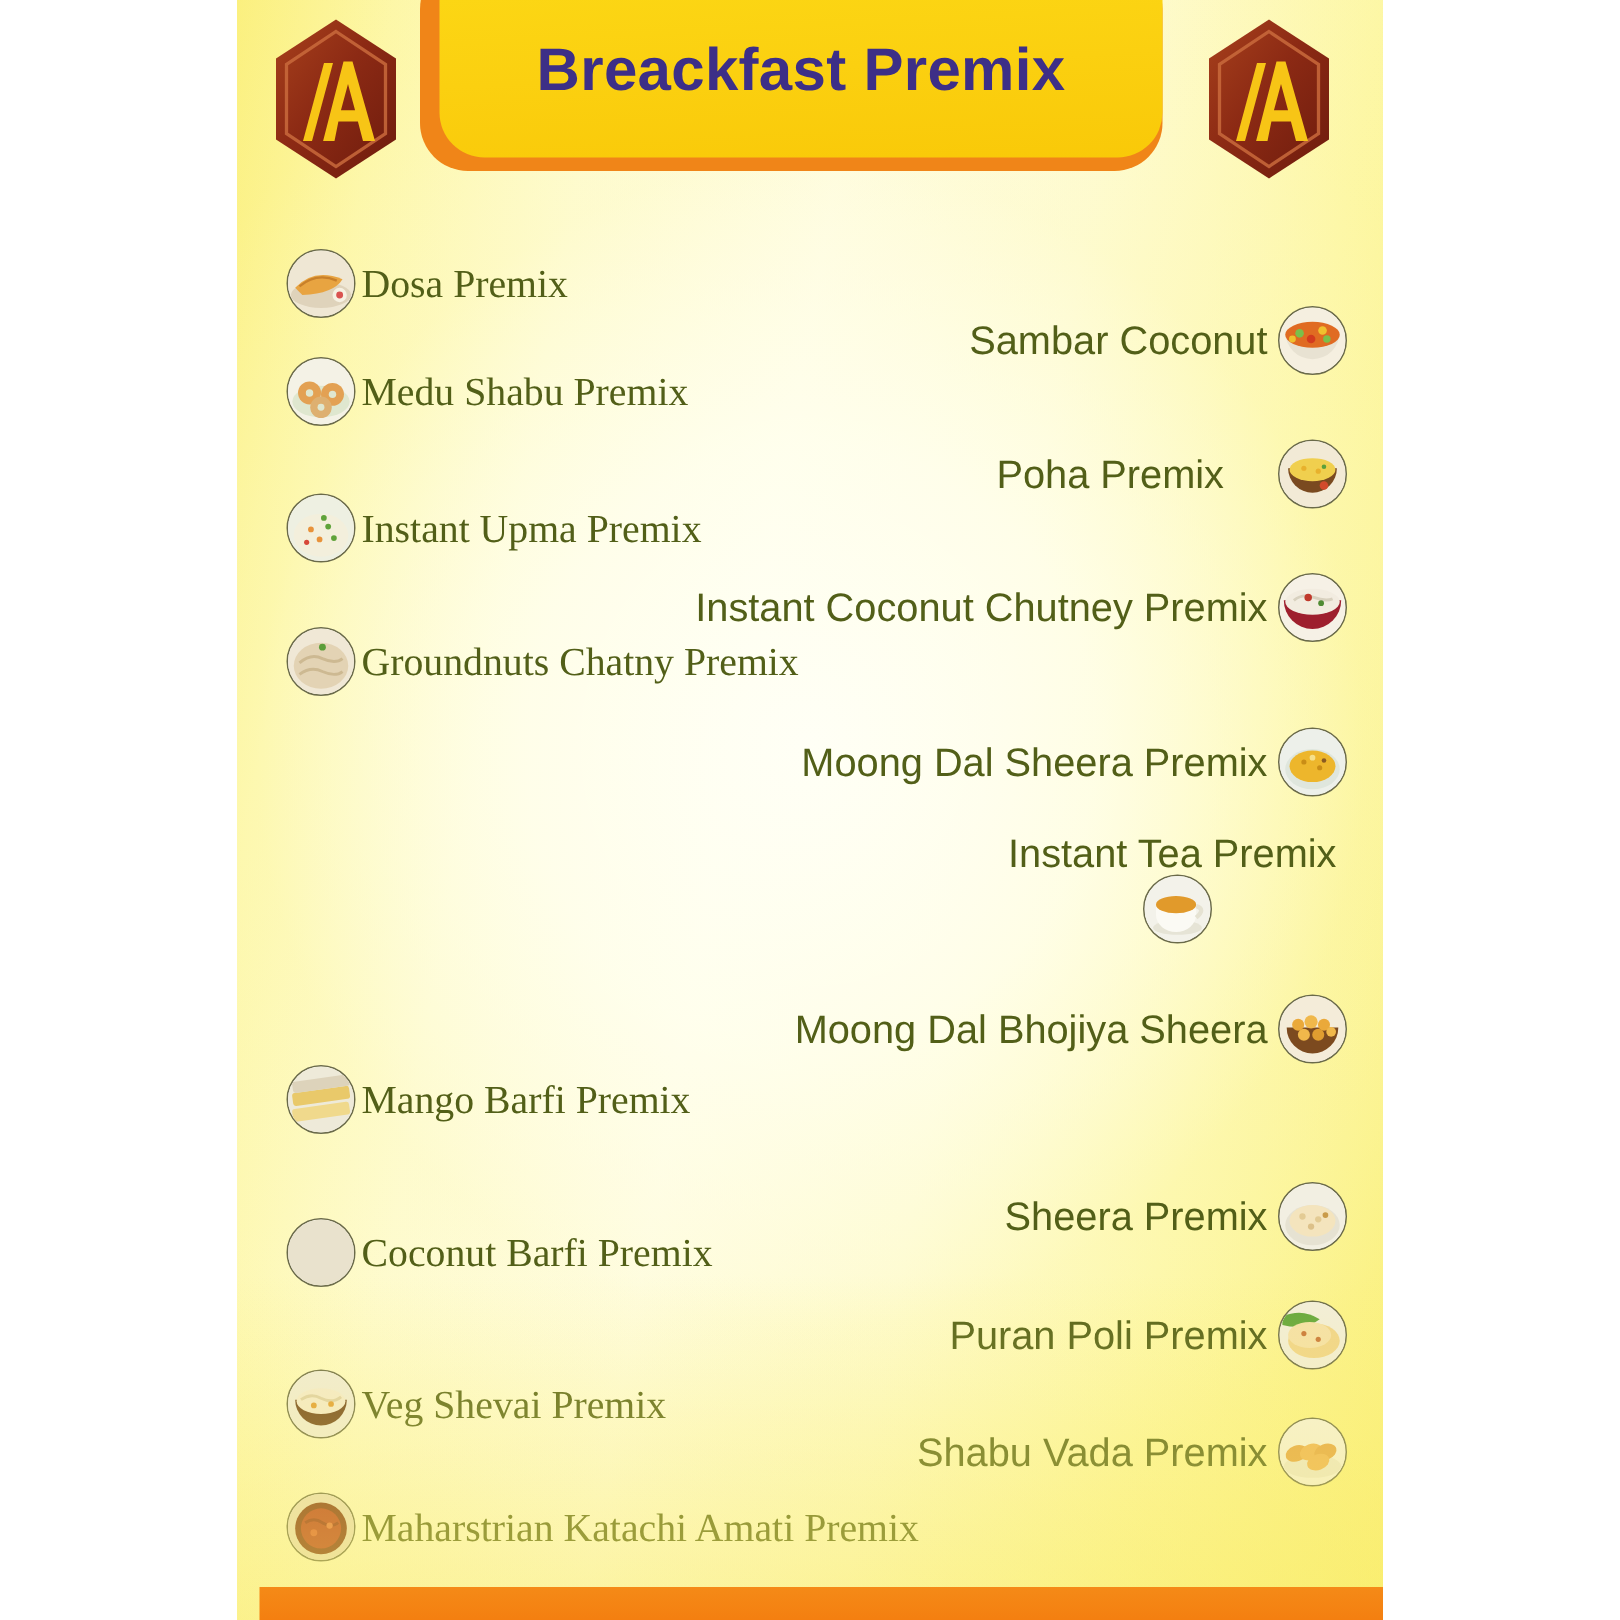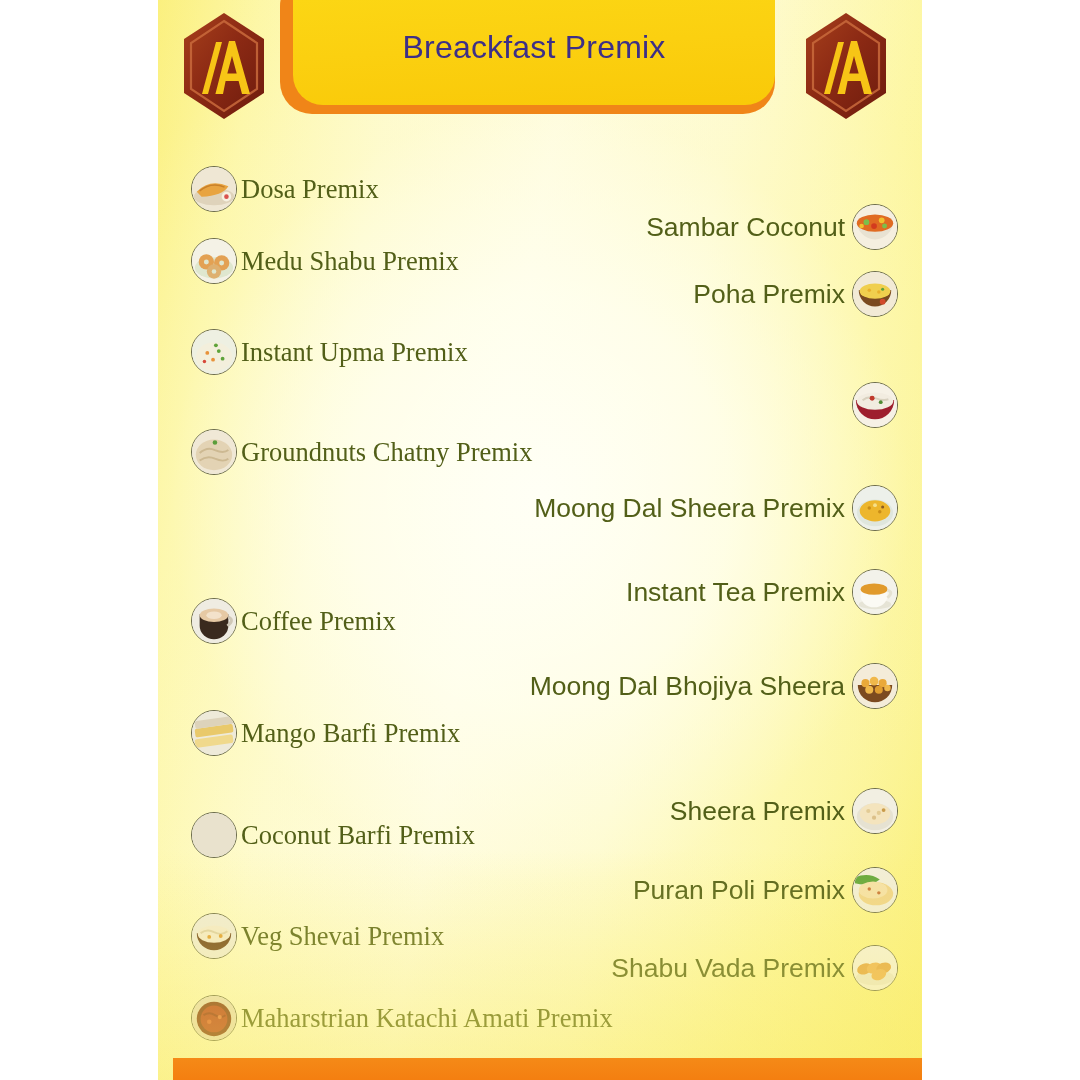--- a/index.html
+++ b/index.html
@@ -84,22 +84,22 @@
     border-radius: 30px;
     background: linear-gradient(177deg, #fcd916 0%, #fbd010 55%, #f9c908 100%);
     display: flex;
     align-items: center;
     justify-content: center;
   }
   #poster-title {
     margin: 0;
     padding: 18px 10px 0 10px;
     font-family: "Liberation Sans", sans-serif;
-    font-size: 32px;
-    font-weight: 400;
+    font-size: 40px;
+    font-weight: 700;
     letter-spacing: 0.2px;
     color: #3d2f87;
     white-space: nowrap;
     line-height: 1;
   }
 
   
   .logo {
     position: absolute;
     top: 10px;
@@ -252,21 +252,21 @@
             <circle cx="15" cy="24" r="8" fill="#e3a153"></circle>
             <circle cx="15" cy="24" r="2.6" fill="#dfe7cf"></circle>
             <circle cx="31" cy="25" r="8" fill="#e3a153"></circle>
             <circle cx="31" cy="25" r="2.6" fill="#dfe7cf"></circle>
             <circle cx="23" cy="34" r="7.5" fill="#deb070"></circle>
             <circle cx="23" cy="34" r="2.4" fill="#dfe7cf"></circle>
           </svg>
         </span>
         <span class="item-label">Medu Shabu Premix</span>
       </div>
-      <div class="item right" style="top: 138px;">
+      <div class="item right" style="top: 160px; gap: 29px;">
         <span class="item-label">Poha Premix</span>
         <span class="thumb">
           <svg class="food" viewBox="0 0 46 46" xmlns="http://www.w3.org/2000/svg">
             <rect width="46" height="46" fill="#f2ead6"></rect>
             <path d="M6 19 h34 a17 17 0 0 1 -34 0 Z" fill="#7a4a20"></path>
             <ellipse cx="23" cy="20" rx="16" ry="8" fill="#f0cf4e"></ellipse>
             <circle cx="17" cy="19" r="1.8" fill="#e8b12c"></circle>
             <circle cx="27" cy="21" r="1.8" fill="#e8b12c"></circle>
             <circle cx="31" cy="18" r="1.6" fill="#5da03b"></circle>
             <circle cx="31" cy="31" r="3" fill="#d24a2c"></circle>
@@ -282,32 +282,33 @@
             <circle cx="28" cy="22" r="2" fill="#5fa33a"></circle>
             <circle cx="22" cy="31" r="2" fill="#e8923a"></circle>
             <circle cx="32" cy="30" r="2" fill="#5fa33a"></circle>
             <circle cx="13" cy="33" r="1.8" fill="#d7483a"></circle>
             <circle cx="25" cy="16" r="2" fill="#5fa33a"></circle>
           </svg>
         </span>
         <span class="item-label">Instant Upma Premix</span>
       </div>
       <div class="item right" style="top: 249px;">
+        <span class="item-label">Instant Coconut Chutney Premix</span>
         <span class="thumb">
           <svg class="food" viewBox="0 0 46 46" xmlns="http://www.w3.org/2000/svg">
             <rect width="46" height="46" fill="#f6f1e6"></rect>
             <path d="M3 18 h40 a20 20 0 0 1 -40 0 Z" fill="#9e1f2e"></path>
             <ellipse cx="23" cy="19" rx="19" ry="9" fill="#f2ece0"></ellipse>
             <path d="M10 18 q6 -5 14 -2 q8 3 13 1" stroke="#d8d1bf" stroke-width="2" fill="none"></path>
             <circle cx="20" cy="16" r="2.6" fill="#c0392b"></circle>
             <circle cx="29" cy="20" r="2" fill="#4f8b33"></circle>
           </svg>
         </span>
       </div>
-      <div class="item left" style="top: 296px;">
+      <div class="item left" style="top: 285px;">
         <span class="thumb">
           <svg class="food" viewBox="0 0 46 46" xmlns="http://www.w3.org/2000/svg">
             <rect width="46" height="46" fill="#f0e8d6"></rect>
             <ellipse cx="23" cy="26" rx="19" ry="16" fill="#e3d3b4"></ellipse>
             <path d="M8 24 q8 -7 16 -3 q9 4 14 0" stroke="#cdb992" stroke-width="2" fill="none"></path>
             <path d="M8 32 q8 -6 16 -2 q9 4 14 0" stroke="#cdb992" stroke-width="2" fill="none"></path>
             <circle cx="24" cy="13" r="2.4" fill="#5b9e3a"></circle>
           </svg>
         </span>
         <span class="item-label">Groundnuts Chatny Premix</span>
@@ -319,43 +320,31 @@
             <rect width="46" height="46" fill="#edf0ea"></rect>
             <ellipse cx="23" cy="28" rx="19" ry="14" fill="#dfe6dd"></ellipse>
             <ellipse cx="23" cy="26" rx="16" ry="11" fill="#edb62c"></ellipse>
             <circle cx="17" cy="23" r="1.8" fill="#c98d16"></circle>
             <circle cx="28" cy="27" r="1.8" fill="#c98d16"></circle>
             <circle cx="23" cy="20" r="2" fill="#f6e08a"></circle>
             <circle cx="31" cy="22" r="1.6" fill="#8a5a22"></circle>
           </svg>
         </span>
       </div>
-      <div class="item right" style="top: 436px;">
+      <div class="item right" style="top: 424px; flex-direction: column;">
         <span class="item-label">Instant Tea Premix</span>
         <span class="thumb">
           <svg class="food" viewBox="0 0 46 46" xmlns="http://www.w3.org/2000/svg">
             <rect width="46" height="46" fill="#f3f2ea"></rect>
             <ellipse cx="23" cy="36" rx="17" ry="5" fill="#e6e4d6"></ellipse>
             <path d="M8 19 h28 v8 a14 12 0 0 1 -28 0 Z" fill="#fbfaf4"></path>
             <ellipse cx="22" cy="20" rx="14" ry="6" fill="#e19a2b"></ellipse>
             <path d="M36 21 q7 2 0 8" stroke="#e5e2d2" stroke-width="3" fill="none"></path>
           </svg>
         </span>
-      </div>
-      <div class="item left" style="top: 465px;">
-        <span class="thumb">
-          <svg class="food" viewBox="0 0 46 46" xmlns="http://www.w3.org/2000/svg">
-            <rect width="46" height="46" fill="#efece2"></rect>
-            <path d="M8 16 h30 v12 a15 14 0 0 1 -30 0 Z" fill="#3a2a1e"></path>
-            <ellipse cx="23" cy="17" rx="15" ry="7" fill="#e6c9a4"></ellipse>
-            <ellipse cx="23" cy="17" rx="8" ry="4" fill="#f3e2cb"></ellipse>
-            <path d="M38 19 q7 3 -1 9" stroke="#cfc7b6" stroke-width="3" fill="none"></path>
-          </svg>
-        </span>
-        <span class="item-label">Coffee Premix</span>
       </div>
       <div class="item right" style="top: 530px;">
         <span class="item-label">Moong Dal Bhojiya Sheera</span>
         <span class="thumb">
           <svg class="food" viewBox="0 0 46 46" xmlns="http://www.w3.org/2000/svg">
             <rect width="46" height="46" fill="#f4ecd9"></rect>
             <path d="M5 22 h36 a18 18 0 0 1 -36 0 Z" fill="#7c4a1f"></path>
             <circle cx="13" cy="20" r="4.2" fill="#eaa93a"></circle>
             <circle cx="22" cy="18" r="4.6" fill="#f0b84b"></circle>
             <circle cx="31" cy="20" r="4.2" fill="#eaa93a"></circle>

